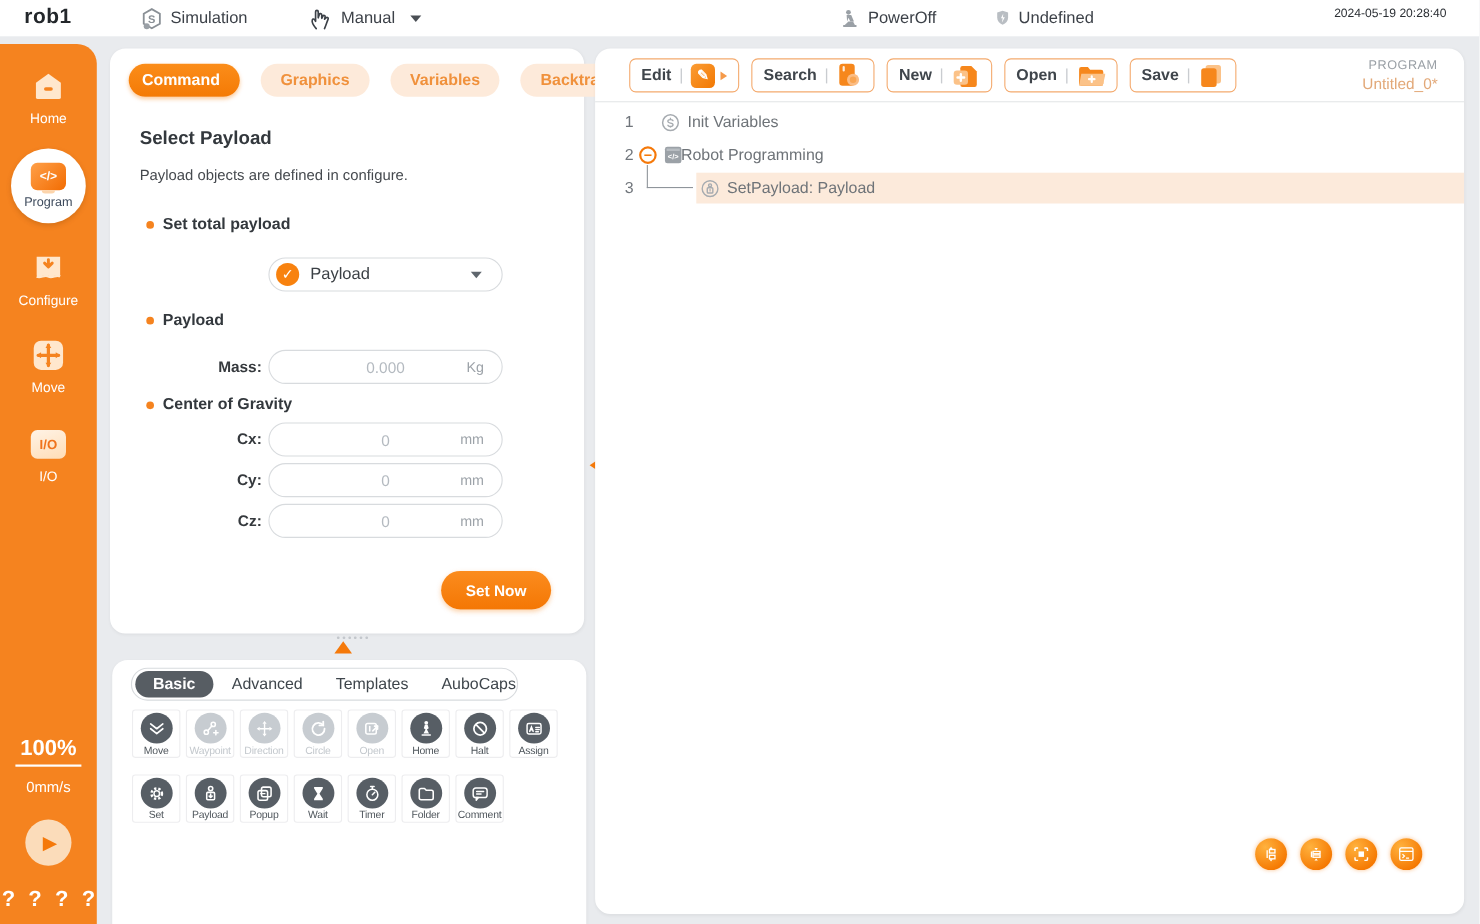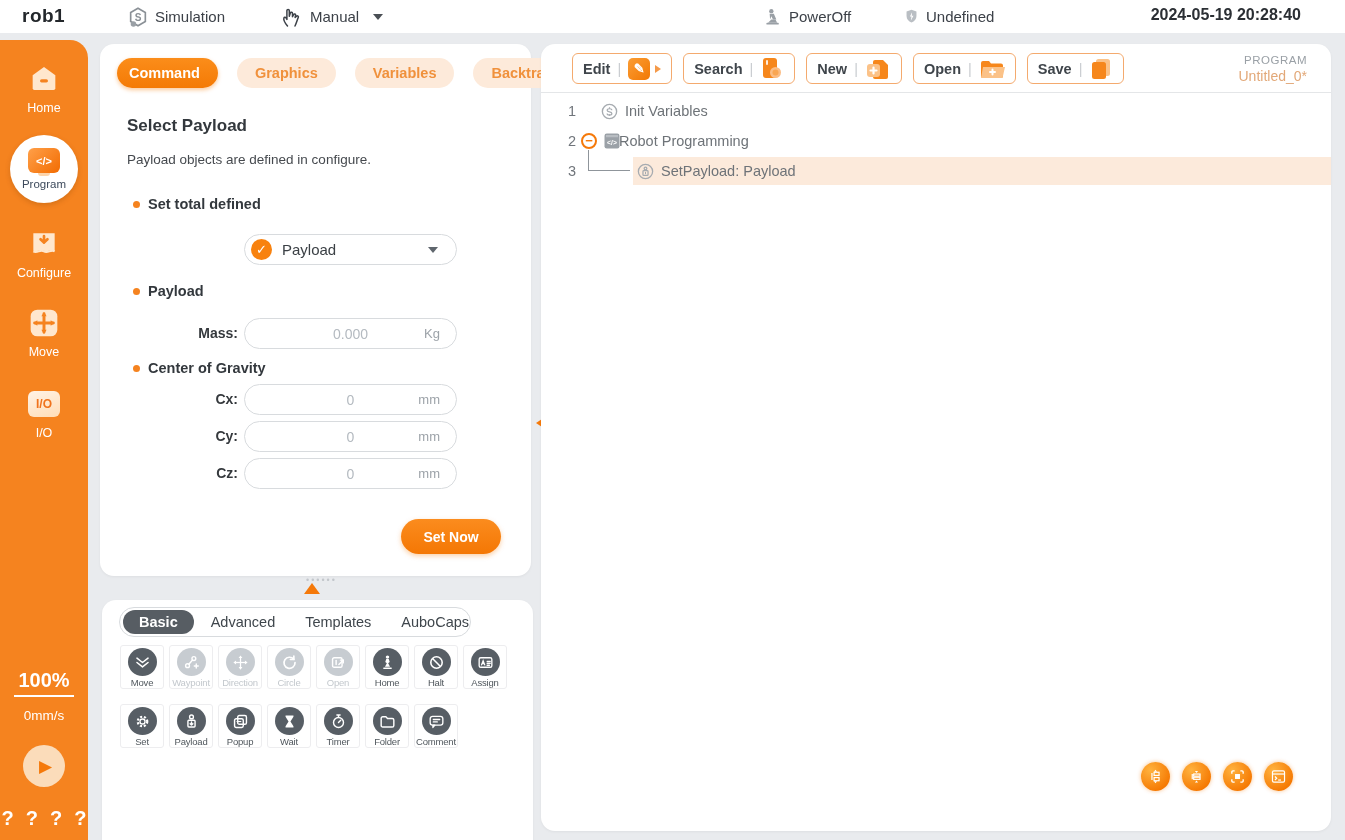--- a/index.html
+++ b/index.html
@@ -4,21 +4,21 @@
 <style>
   * { margin:0; padding:0; box-sizing:border-box; }
   html,body { width:1345px; height:840px; }
   body { background:#e9ebee; font-family:"Liberation Sans", sans-serif; overflow:hidden; position:relative; color:#3c4148; }
 
   
   .topbar { position:absolute; left:0; top:0; width:1345px; height:33px; background:#fff; }
   .topbar .robot-name { position:absolute; left:22px; top:5px; font-size:19px; font-weight:bold; color:#23272b; letter-spacing:.5px; }
   .tb-item { position:absolute; top:0; height:33px; display:flex; align-items:center; gap:6px; font-size:15px; color:#3c4148; }
   .tb-sim { left:127px; } .tb-mode { left:280px; } .tb-power { left:763px; } .tb-safety { left:903px; }
-  .tb-time { position:absolute; right:44px; top:6px; font-size:16px; font-weight:bold; color:#2b2f34; }
+  .tb-time { position:absolute; right:30px; top:6px; font-size:11px; font-weight:normal; color:#2b2f34; }
   .caret-down { width:0; height:0; border-left:5px solid transparent; border-right:5px solid transparent; border-top:6px solid #4a4f55; margin-left:8px; }
 
   
   .sidebar { position:absolute; left:0; top:40px; width:88px; height:800px; background:#f5831f; border-radius:0 18px 0 0; display:flex; flex-direction:column; align-items:center; }
   .nav-item { display:flex; flex-direction:column; align-items:center; gap:5px; color:#fff; font-size:12.5px; cursor:pointer; }
   .nav-ico { width:36px; height:34px; display:flex; align-items:center; justify-content:center; }
   .nav-item.home { margin-top:22px; }
   .nav-active { margin-top:20px; width:68px; height:68px; background:#fff; border-radius:50%; display:flex; flex-direction:column; align-items:center; justify-content:center; gap:2px; box-shadow:0 2px 5px rgba(120,60,0,.25); cursor:pointer; }
   .nav-active .lbl { color:#3d4a5c; font-size:11.5px; }
   .prog-ico { width:32px; height:25px; border-radius:6px; background:linear-gradient(135deg,#ffa049,#f26c02); color:#fff; font-size:11px; font-weight:bold; display:flex; align-items:center; justify-content:center; }
@@ -227,21 +227,21 @@
     <div class="pill">Graphics</div>
     <div class="pill">Variables</div>
     <div class="pill">Backtrace</div>
   </div>
 
   <div class="cmd-title">Select Payload</div>
   <div class="cmd-desc">Payload objects are defined in configure.</div>
 
   <div class="sec" style="top:152px;">
     <span class="dot"></span>
-    <span>Set total defined</span>
+    <span>Set total payload</span>
   </div>
 
   <div class="pill-input dropdown" style="top:190px;">
     <span class="dd-check">✓</span>
     <span class="dd-text">Payload</span>
     <span class="dd-caret"></span>
   </div>
 
   <div class="sec" style="top:239px;">
     <span class="dot"></span>

